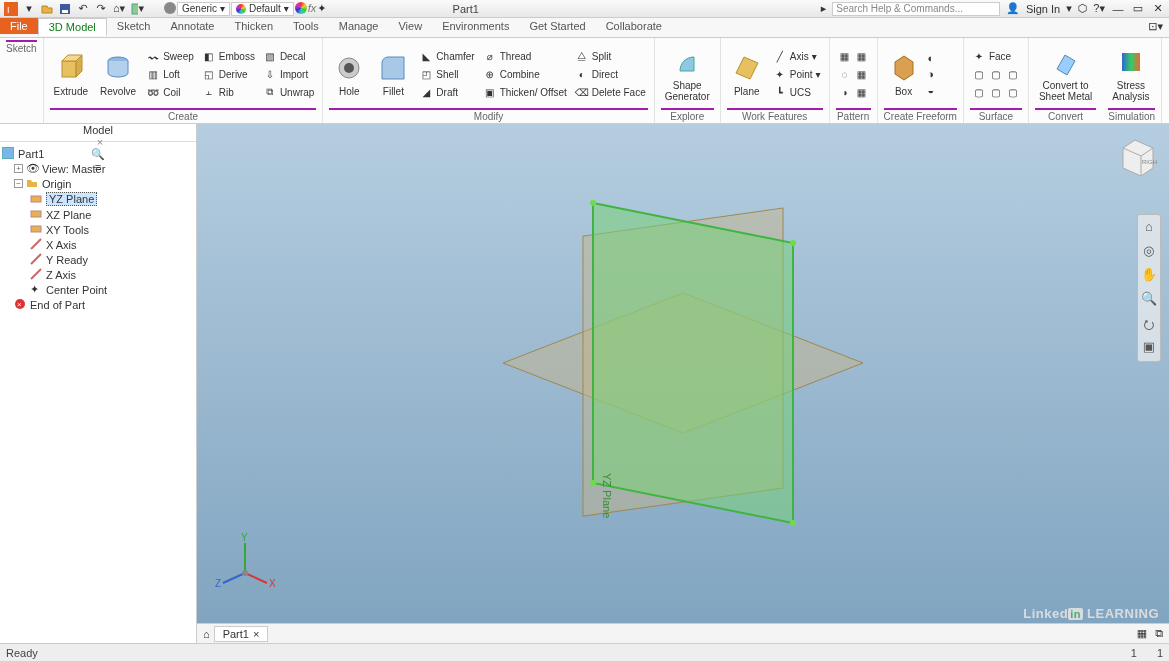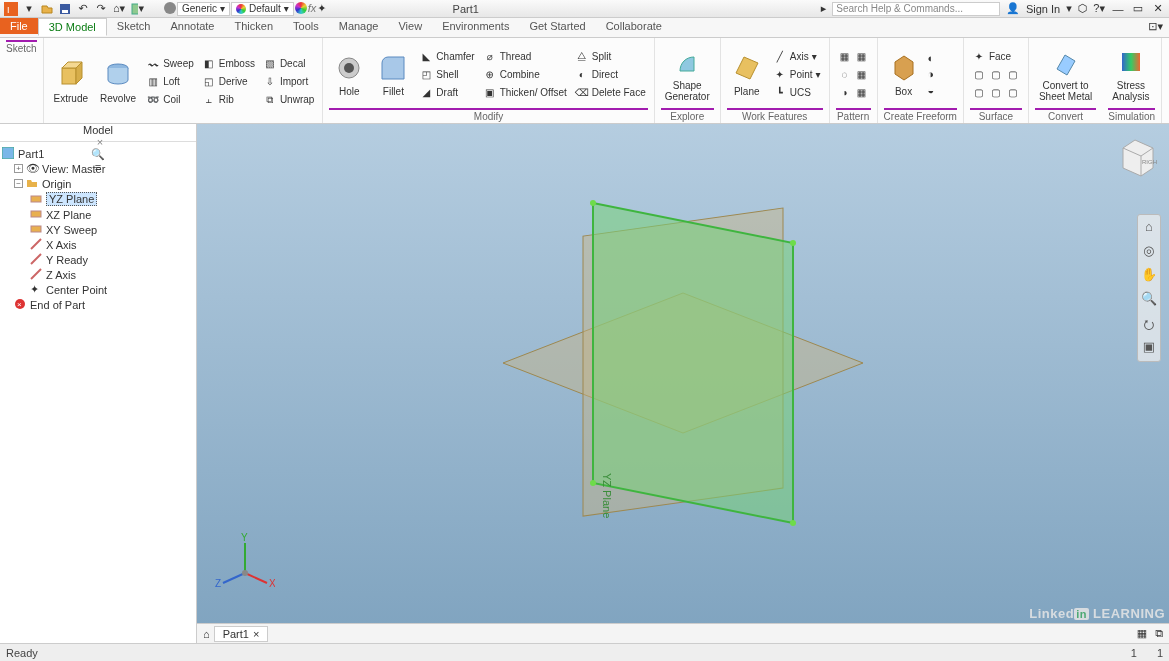--- a/index.html
+++ b/index.html
@@ -43,21 +43,21 @@
 .tic { width:13px; height:13px; display:inline-flex; }
 .viewport { flex:1; position:relative; background:linear-gradient(#b5cde0,#7fa3bf); overflow:hidden; }
 .viewcube { position:absolute; top:10px; right:12px; width:44px; height:44px; }
 .navbar { position:absolute; right:8px; top:90px; width:24px; background:rgba(240,240,240,.7); border:1px solid #bbb; border-radius:3px; display:flex; flex-direction:column; align-items:center; gap:6px; padding:4px 0; }
 .navbar div { width:18px; height:18px; font-size:13px; color:#555; text-align:center; }
 .doctabs { position:absolute; left:0; right:0; bottom:0; height:20px; background:#f4f4f4; border-top:1px solid #ccc; display:flex; align-items:center; padding:0 6px; gap:4px; }
 .doctabs .dtab { background:#fff; border:1px solid #ccc; padding:1px 8px; font-size:11px; display:flex; align-items:center; gap:4px; }
 .statusbar { position:absolute; left:0; right:0; bottom:0; height:18px; background:#eee; border-top:1px solid #ccc; display:flex; align-items:center; padding:0 6px; font-size:11px; color:#444; }
 .statusbar .sp { flex:1; }
 .subtitle { position:absolute; left:0; right:0; bottom:24px; text-align:center; font-size:26px; color:#fff; text-shadow:0 0 6px #000,0 0 3px #000; font-weight:500; letter-spacing:1px; pointer-events:none; }
-.watermark { position:absolute; right:4px; bottom:22px; font-size:13px; color:#e6e6e6; font-weight:600; opacity:.85; letter-spacing:.5px; }
+.watermark { position:absolute; right:10px; bottom:22px; font-size:13px; color:#e6e6e6; font-weight:600; opacity:.85; letter-spacing:.5px; }
 .watermark b { background:#e6e6e6; color:#4a6; padding:0 2px; border-radius:2px; font-size:11px; }
 .triad { position:absolute; left:18px; bottom:50px; }
 .planes { position:absolute; left:50%; top:46%; transform:translate(-50%,-50%); }
 .plane-label { position:absolute; font-size:11px; fill:#3a8d3a; }
 .origin-ic { width:12px;height:12px; }
 </style>
 </head>
 <body>
 
 <div class="titlebar">
@@ -197,20 +197,21 @@
         <div class="smallbtn">
             <span class="ic">⇩</span>
             <span>Import</span>
           </div>
         <div class="smallbtn">
             <span class="ic">⧉</span>
             <span>Unwrap</span>
           </div>
       </div>
     </div>
+    <div class="label">Create</div>
   </div>
 
   <div class="panel">
     <div class="body">
       <div class="bigbtn">
           <span class="ic">
             <svg width="30" height="30">
               <circle cx="15" cy="15" r="10" fill="#ccc" stroke="#888"></circle>
               <circle cx="15" cy="15" r="5" fill="#555"></circle>
             </svg>
@@ -454,21 +455,21 @@
             </svg>
           </span>
           <span>XZ Plane</span>
         </div>
       <div class="node ind2">
           <span class="tic">
             <svg class="origin-ic">
               <rect x="1" y="3" width="10" height="6" fill="#e8b050" stroke="#b88"></rect>
             </svg>
           </span>
-          <span>XY Sweep</span>
+          <span>XY Tools</span>
         </div>
       <div class="node ind2">
           <span class="tic">
             <svg class="origin-ic">
               <line x1="1" y1="11" x2="11" y2="1" stroke="#c66" stroke-width="2"></line>
             </svg>
           </span>
           <span>X Axis</span>
         </div>
       <div class="node ind2">

